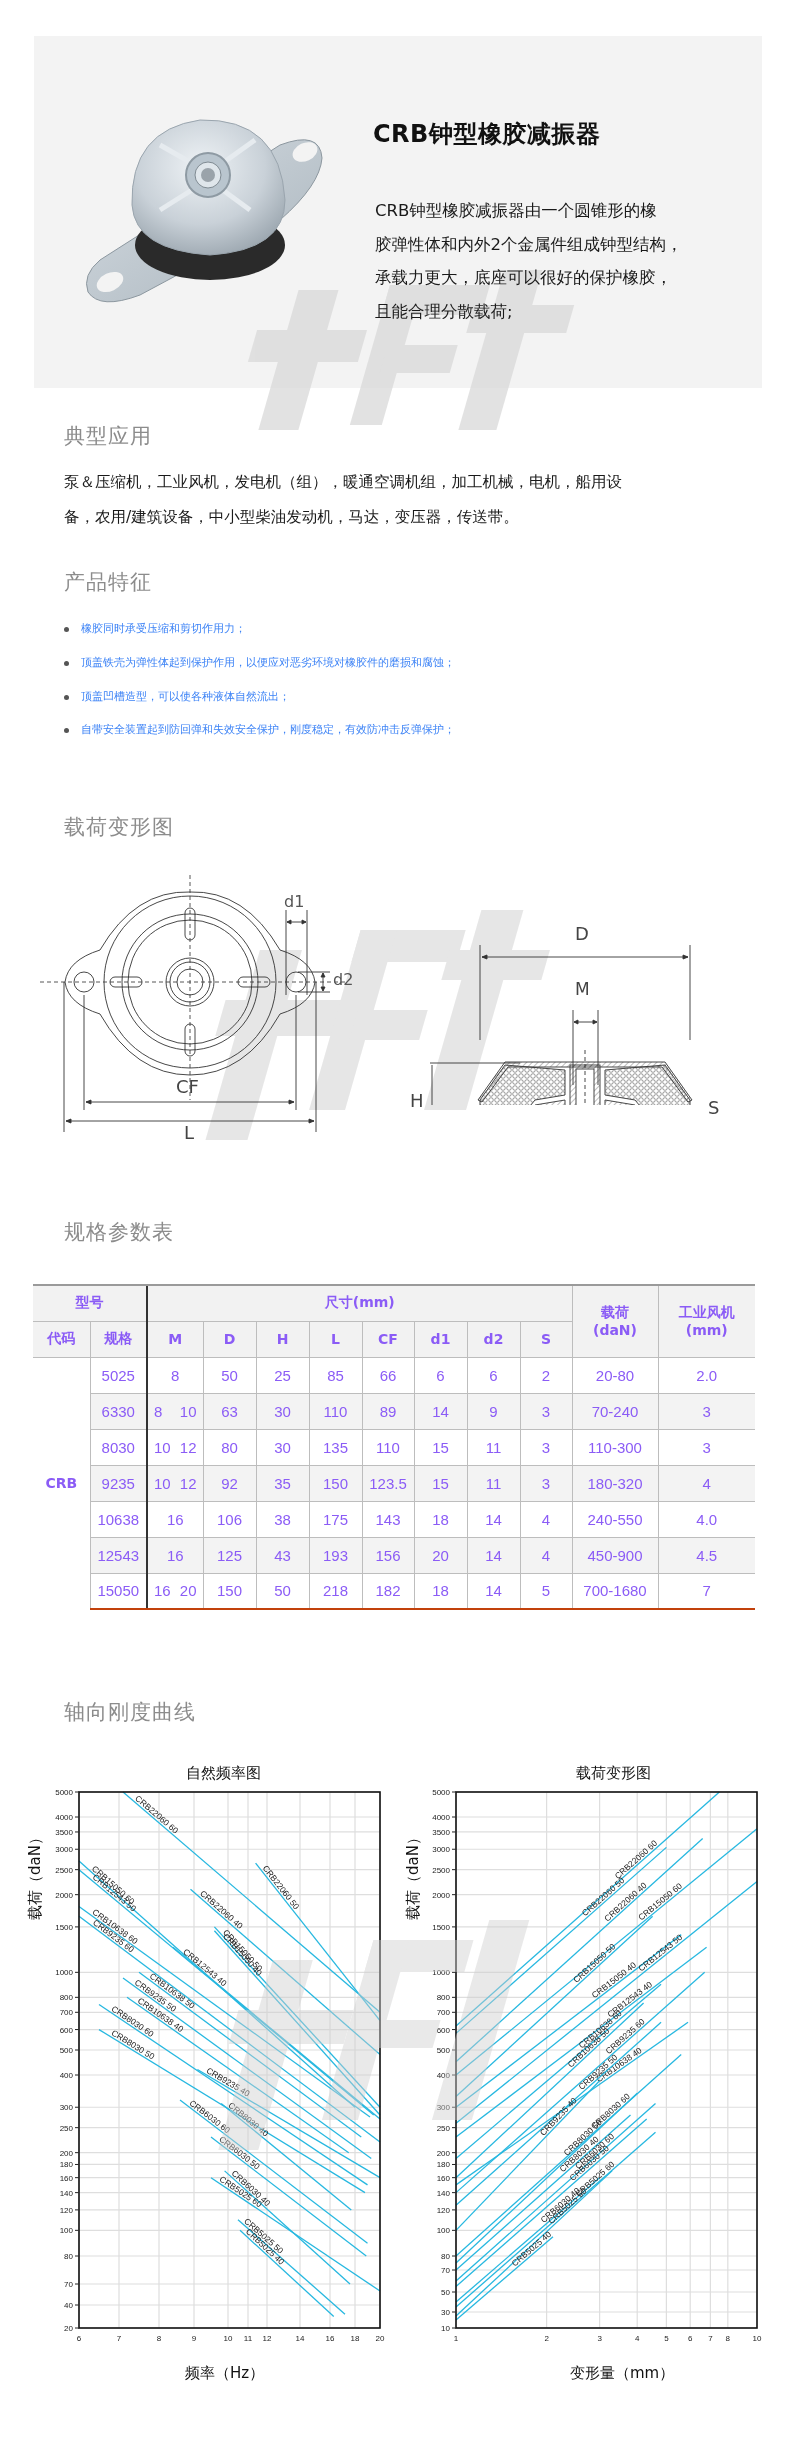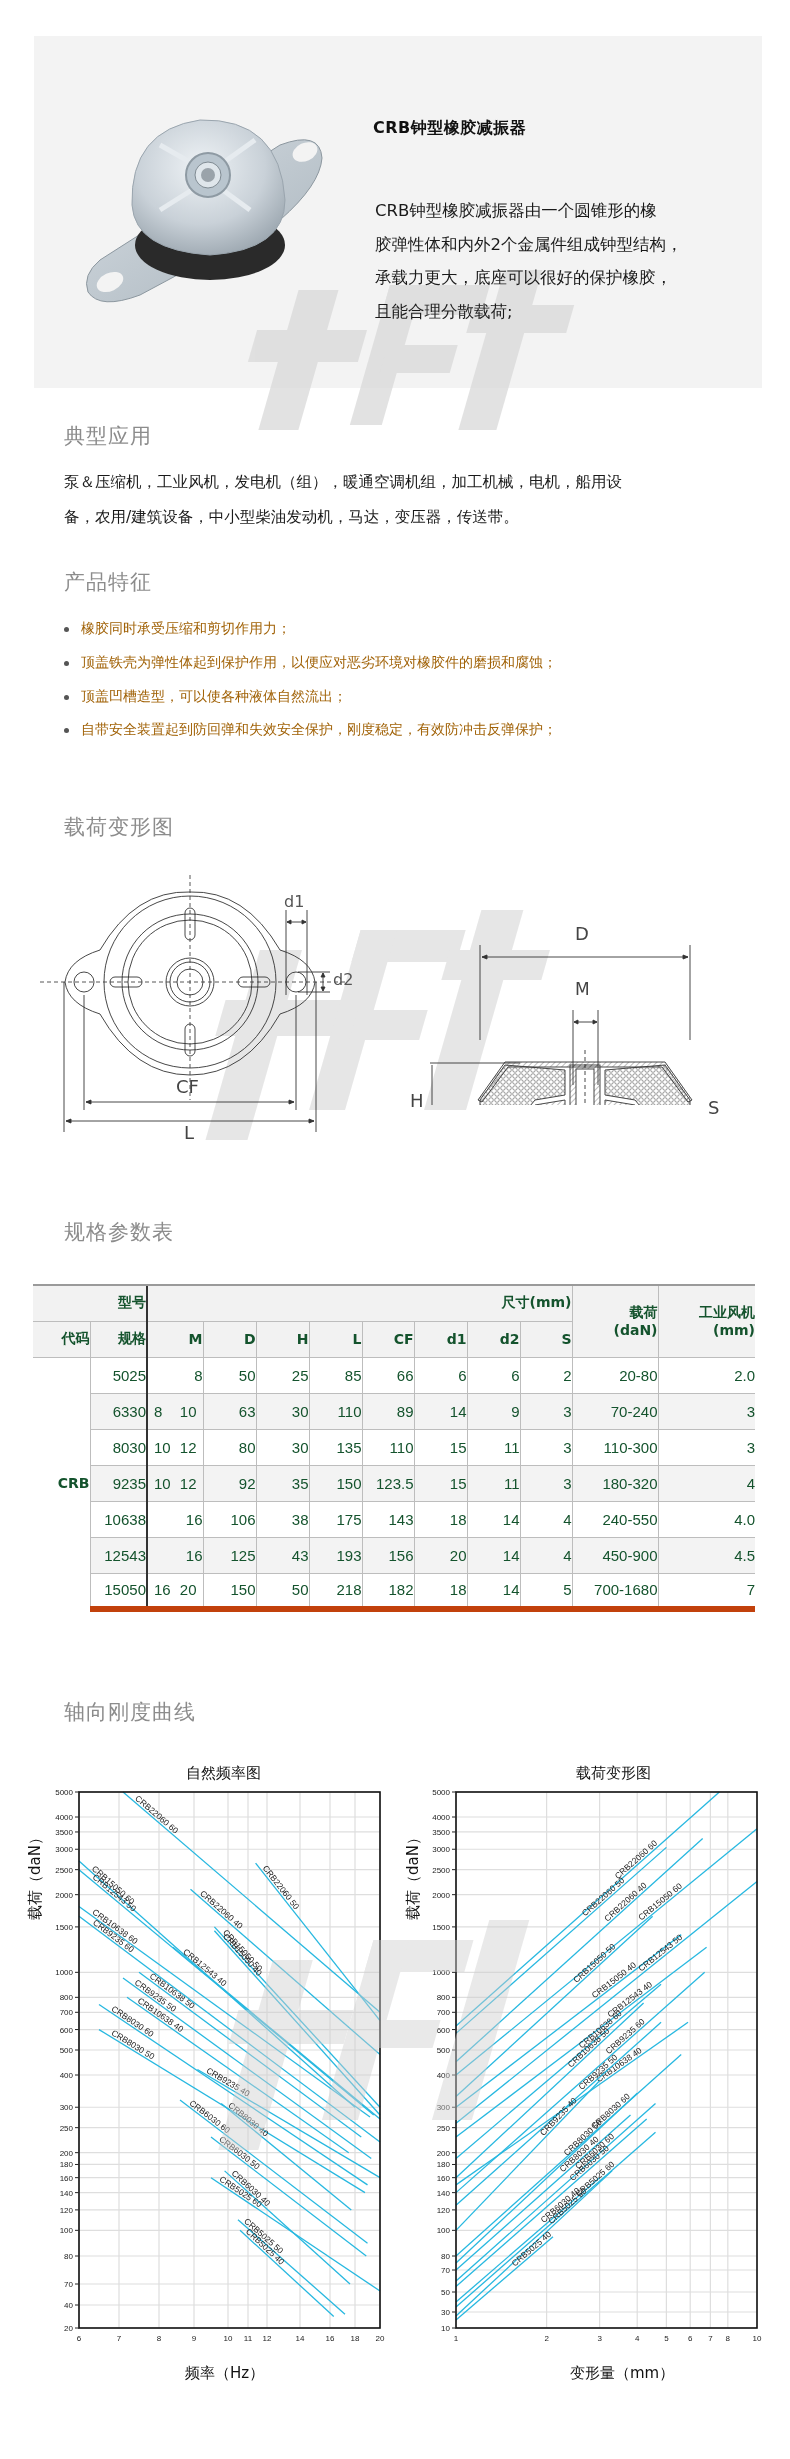--- a/index.html
+++ b/index.html
@@ -1,32 +1,32 @@
 <!DOCTYPE html>
 <html><head>
 <meta charset="utf-8">
 <style>
   * { box-sizing: border-box; margin: 0; padding: 0; }
   body { width: 790px; height: 2459px; background: #ffffff; position: relative; overflow: hidden; font-family: "DejaVu Sans", "Liberation Sans", sans-serif; color: #1a1a1a; }
   .abs { position: absolute; }
   .hero { left: 34px; top: 36px; width: 728px; height: 352px; background: #f3f3f3; }
-  .hero-title { left: 373px; top: 118px; font-size: 16px; font-weight: bold; color: #111; letter-spacing: 0.5px; }
+  .hero-title { left: 373px; top: 118px; font-size: 24px; font-weight: bold; color: #111; letter-spacing: 0.5px; }
   .hero-desc { left: 375px; top: 174px; width: 380px; font-size: 16.5px; line-height: 33.5px; color: #1a1a1a; margin-top: 20px; }
   .product { left: 80px; top: 110px; width: 250px; height: 200px; }
   .section-title { font-size: 21px; color: #8c8c8c; font-weight: normal; letter-spacing: 1px; }
   .para { font-size: 15.5px; line-height: 35px; color: #1a1a1a; }
   .bullets { list-style: none; }
-  .bullets li { font-size: 14px; line-height: 33.8px; position: relative; padding-left: 17px; color: #a16207; white-space: nowrap; }
+  .bullets li { font-size: 11px; line-height: 33.8px; position: relative; padding-left: 17px; color: #3b82f6; white-space: nowrap; }
   .bullets li::before { content: ""; position: absolute; left: 0; top: 15px; width: 5px; height: 5px; border-radius: 50%; background: #555; }
   .watermark { pointer-events: none; }
-  table.spec { border-collapse: collapse; position: absolute; left: 33px; top: 1284px; width: 722px; font-size: 15px; text-align: right; color: #14532d; }
+  table.spec { border-collapse: collapse; position: absolute; left: 33px; top: 1284px; width: 722px; font-size: 15px; text-align: center; color: #8b5cf6; }
   table.spec td, table.spec th { border: 1px solid #bdbdbd; height: 36px; padding: 0; font-family: "Liberation Sans", sans-serif; }
   table.spec th { background: #f2f2f2; font-weight: bold; font-family: "DejaVu Sans", sans-serif; font-size: 14px; }
   table.spec tr:first-child th { border-top: 2px solid #9a9a9a; }
-  table.spec tr:last-child td { border-bottom: 6px solid #c2410c; margin-left: 24px; }
+  table.spec tr:last-child td { border-bottom: 2px solid #c2410c; margin-left: 24px; }
   table.spec td.first, table.spec th.first { border-left: none; }
   table.spec td.last, table.spec th.last { border-right: none; }
   table.spec .thick-l { border-left: 2px solid #333; }
   table.spec td.code { font-weight: bold; font-family: "DejaVu Sans", sans-serif; font-size: 14px; border-bottom: none; }
   table.spec tr.shade td:not(.code) { background: #f3f3f3; }
   .m-split { display: flex; justify-content: space-between; padding: 0 6px; }
   .chart-title { font-size: 15px; color: #111; }
   .axis-title { font-size: 15px; color: #111; }
   svg text { font-family: "Liberation Sans", sans-serif; }
 </style>

